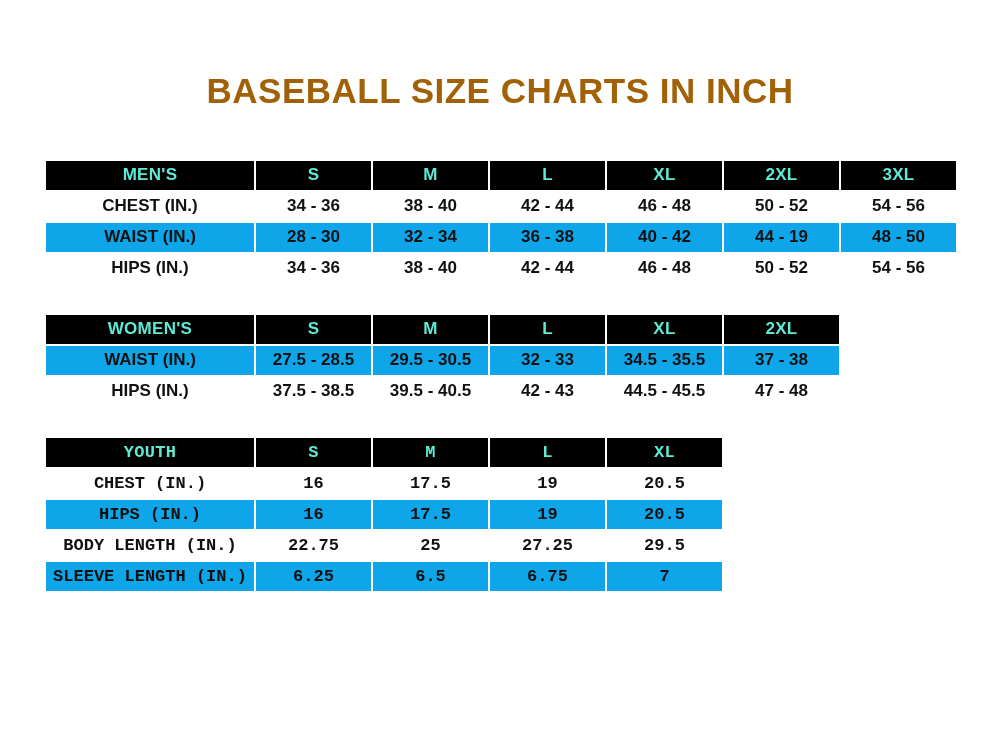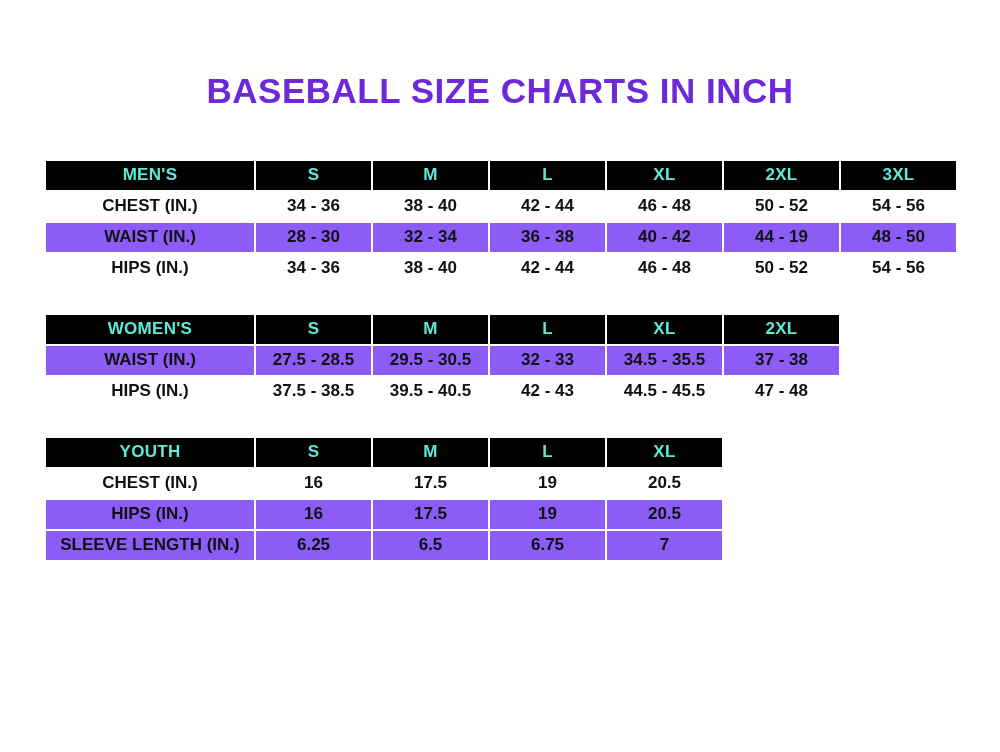--- a/index.html
+++ b/index.html
@@ -18,21 +18,21 @@
     position: relative;
     width: 1000px;
     height: 752px;
     box-sizing: border-box;
   }
   .title {
     text-align: center;
     font-size: 35px;
     font-weight: bold;
     letter-spacing: 0.5px;
-    color: #6d28d9;
+    color: #a16207;
     margin: 0;
     padding-top: 72px;
     line-height: 1.1;
   }
   .tables {
     margin: 0 auto;
     padding-top: 48px;
     width: 912px;
   }
   table.size-table {
@@ -55,33 +55,33 @@
     color: #5eead4;
     font-size: 17.5px;
     letter-spacing: 0.3px;
     height: 33px;
   }
   tbody tr td {
     background: #ffffff;
     color: #111111;
   }
   tbody tr.alt td {
-    background: #8b5cf6;
+    background: #0ea5e9;
   }
   td.rowlabel, th.rowlabel {
     text-align: center;
   }
   
   .men col.c0, .women col.c0, .youth col.c0 { width: 210px; }
   .men col.c1, .men col.c2, .men col.c3, .men col.c4, .men col.c5, .men col.c6 { width: 117px; }
   .women col.cw { width: 117px; }
   .youth col.cy { width: 117px; }
   .men { width: 912px; }
   .women { width: 795px; }
-  .youth { width: 678px; }
+  .youth { width: 678px; font-family: Liberation Mono, monospace; }
 </style>
 </head>
 <body>
 
 <div class="page">
 
   <h1 class="title">BASEBALL SIZE CHARTS IN INCH</h1>
 
   <div class="tables">
 
@@ -201,20 +201,27 @@
           <td>19</td>
           <td>20.5</td>
         </tr>
         <tr class="alt">
           <td class="rowlabel">HIPS (IN.)</td>
           <td>16</td>
           <td>17.5</td>
           <td>19</td>
           <td>20.5</td>
         </tr>
+        <tr>
+          <td class="rowlabel">BODY LENGTH (IN.)</td>
+          <td>22.75</td>
+          <td>25</td>
+          <td>27.25</td>
+          <td>29.5</td>
+        </tr>
         <tr class="alt">
           <td class="rowlabel">SLEEVE LENGTH (IN.)</td>
           <td>6.25</td>
           <td>6.5</td>
           <td>6.75</td>
           <td>7</td>
         </tr>
       </tbody>
     </table>
 

